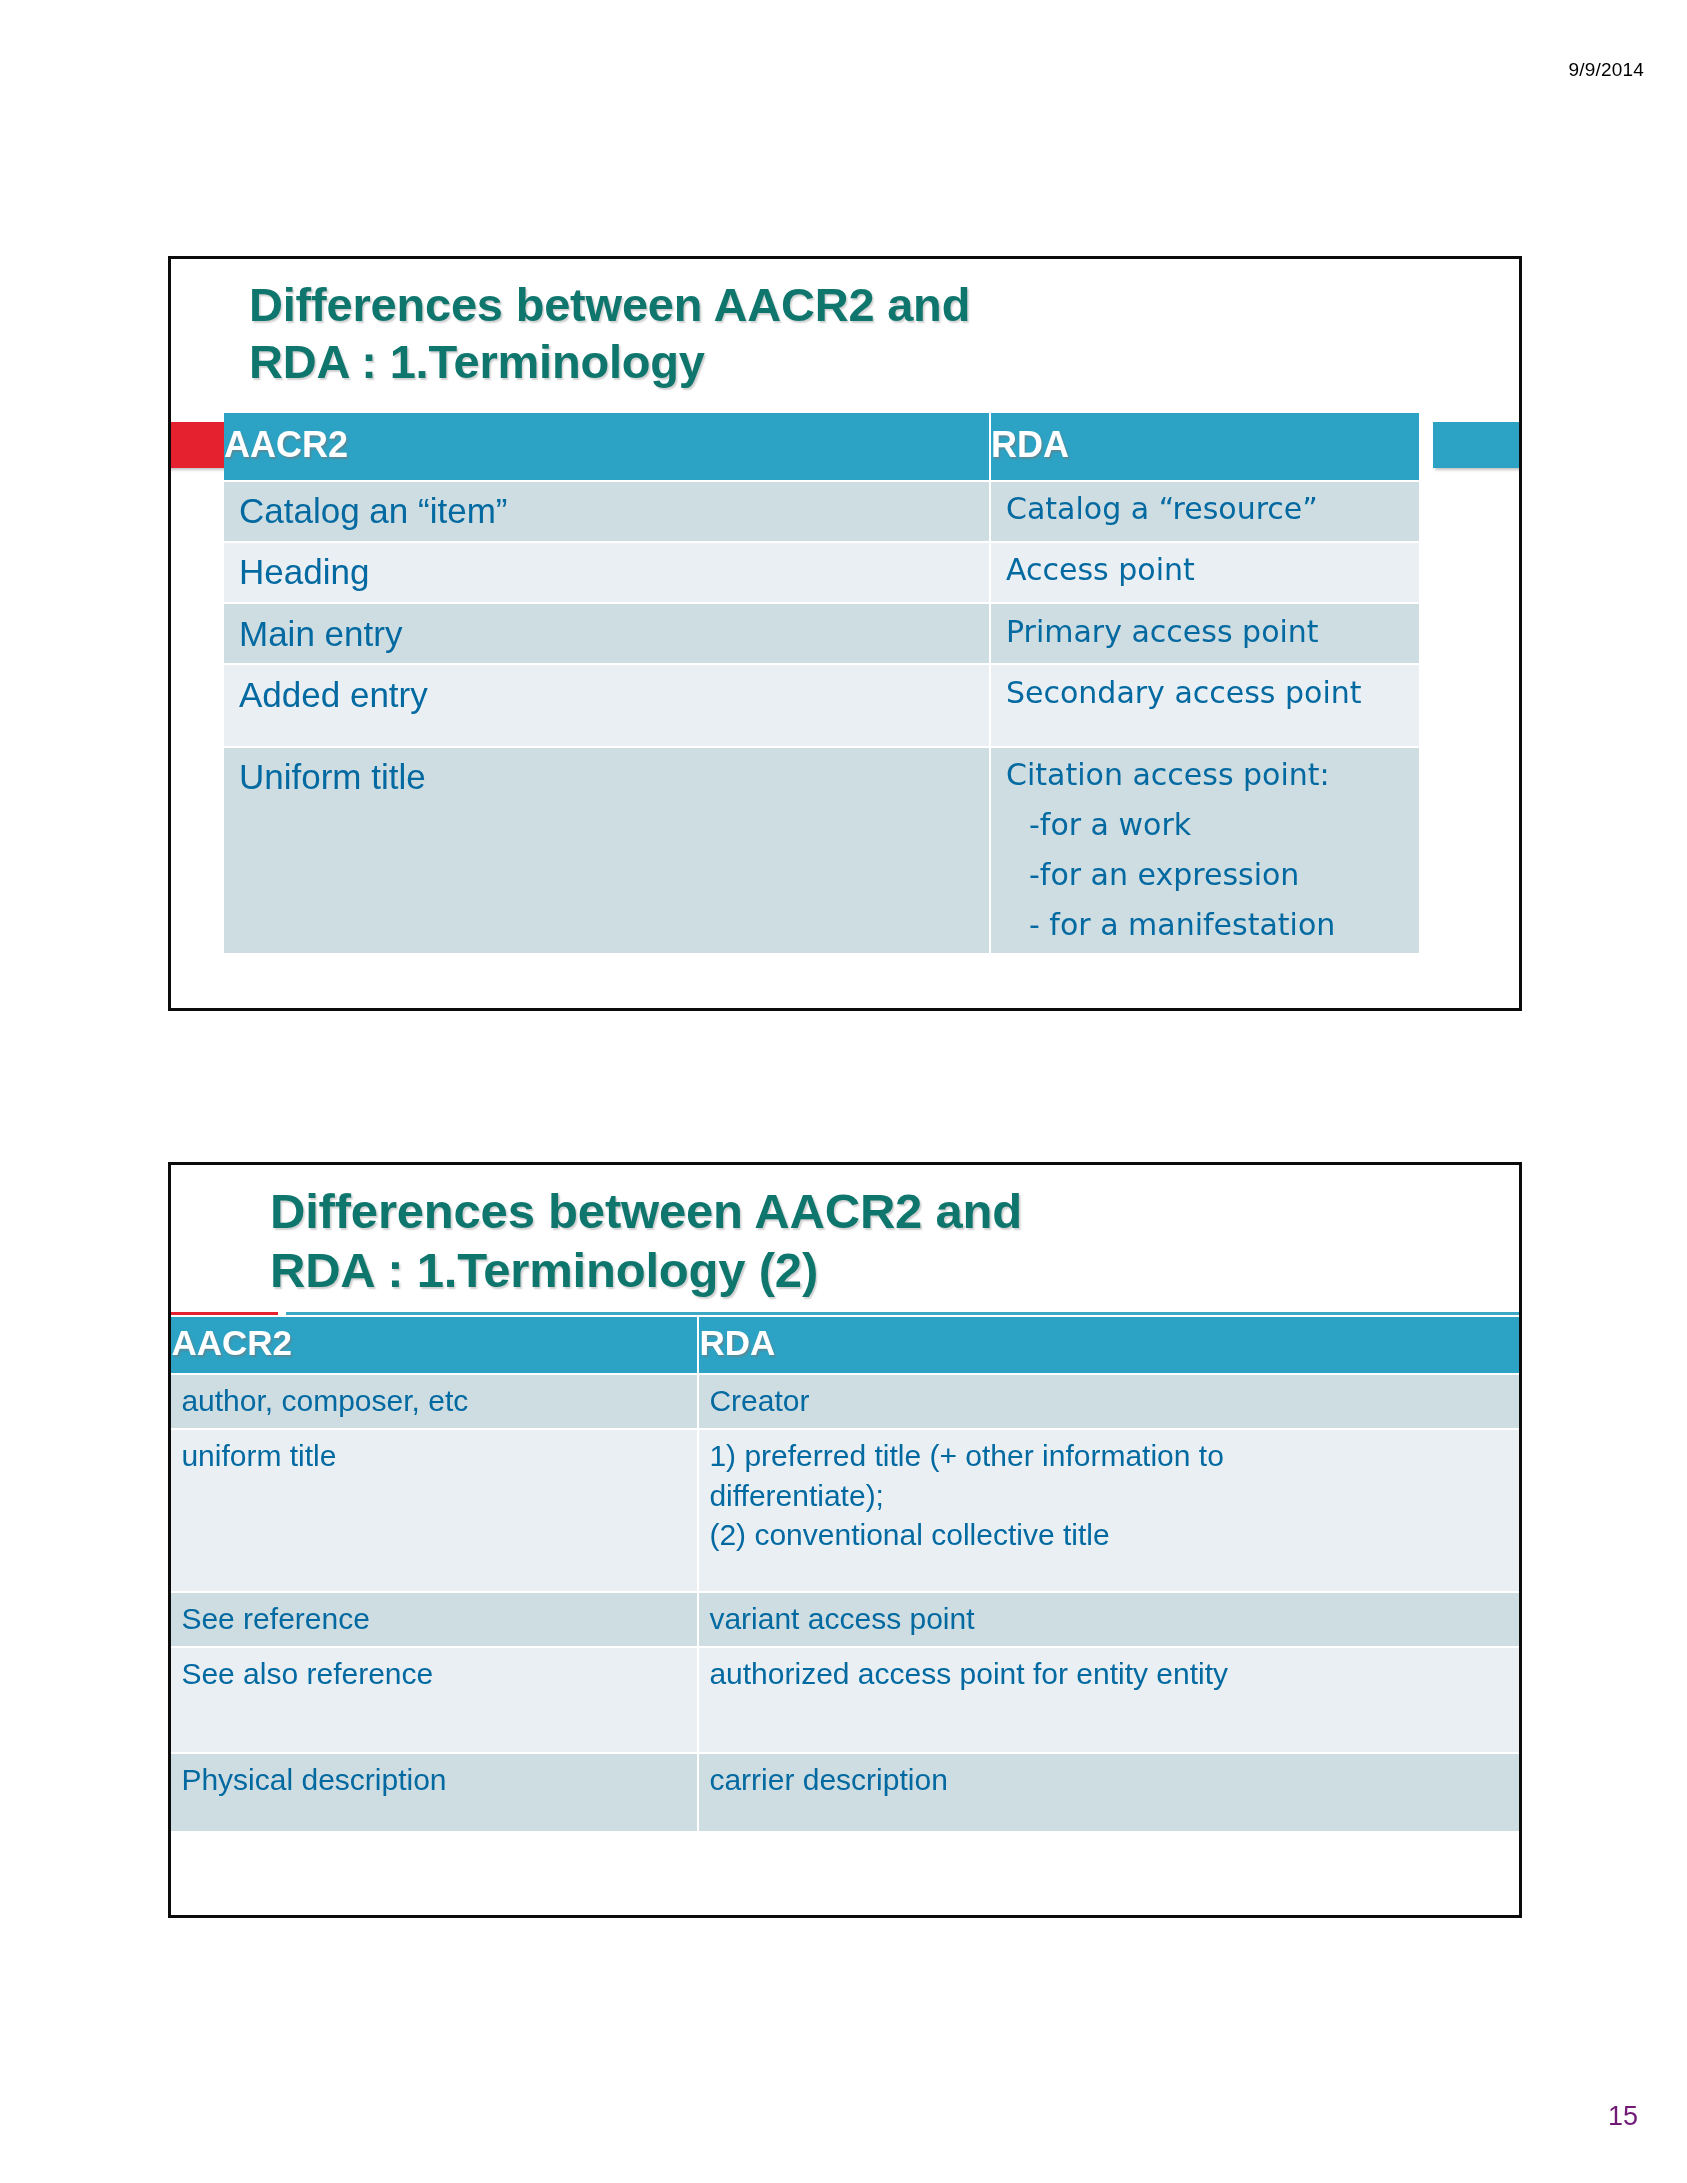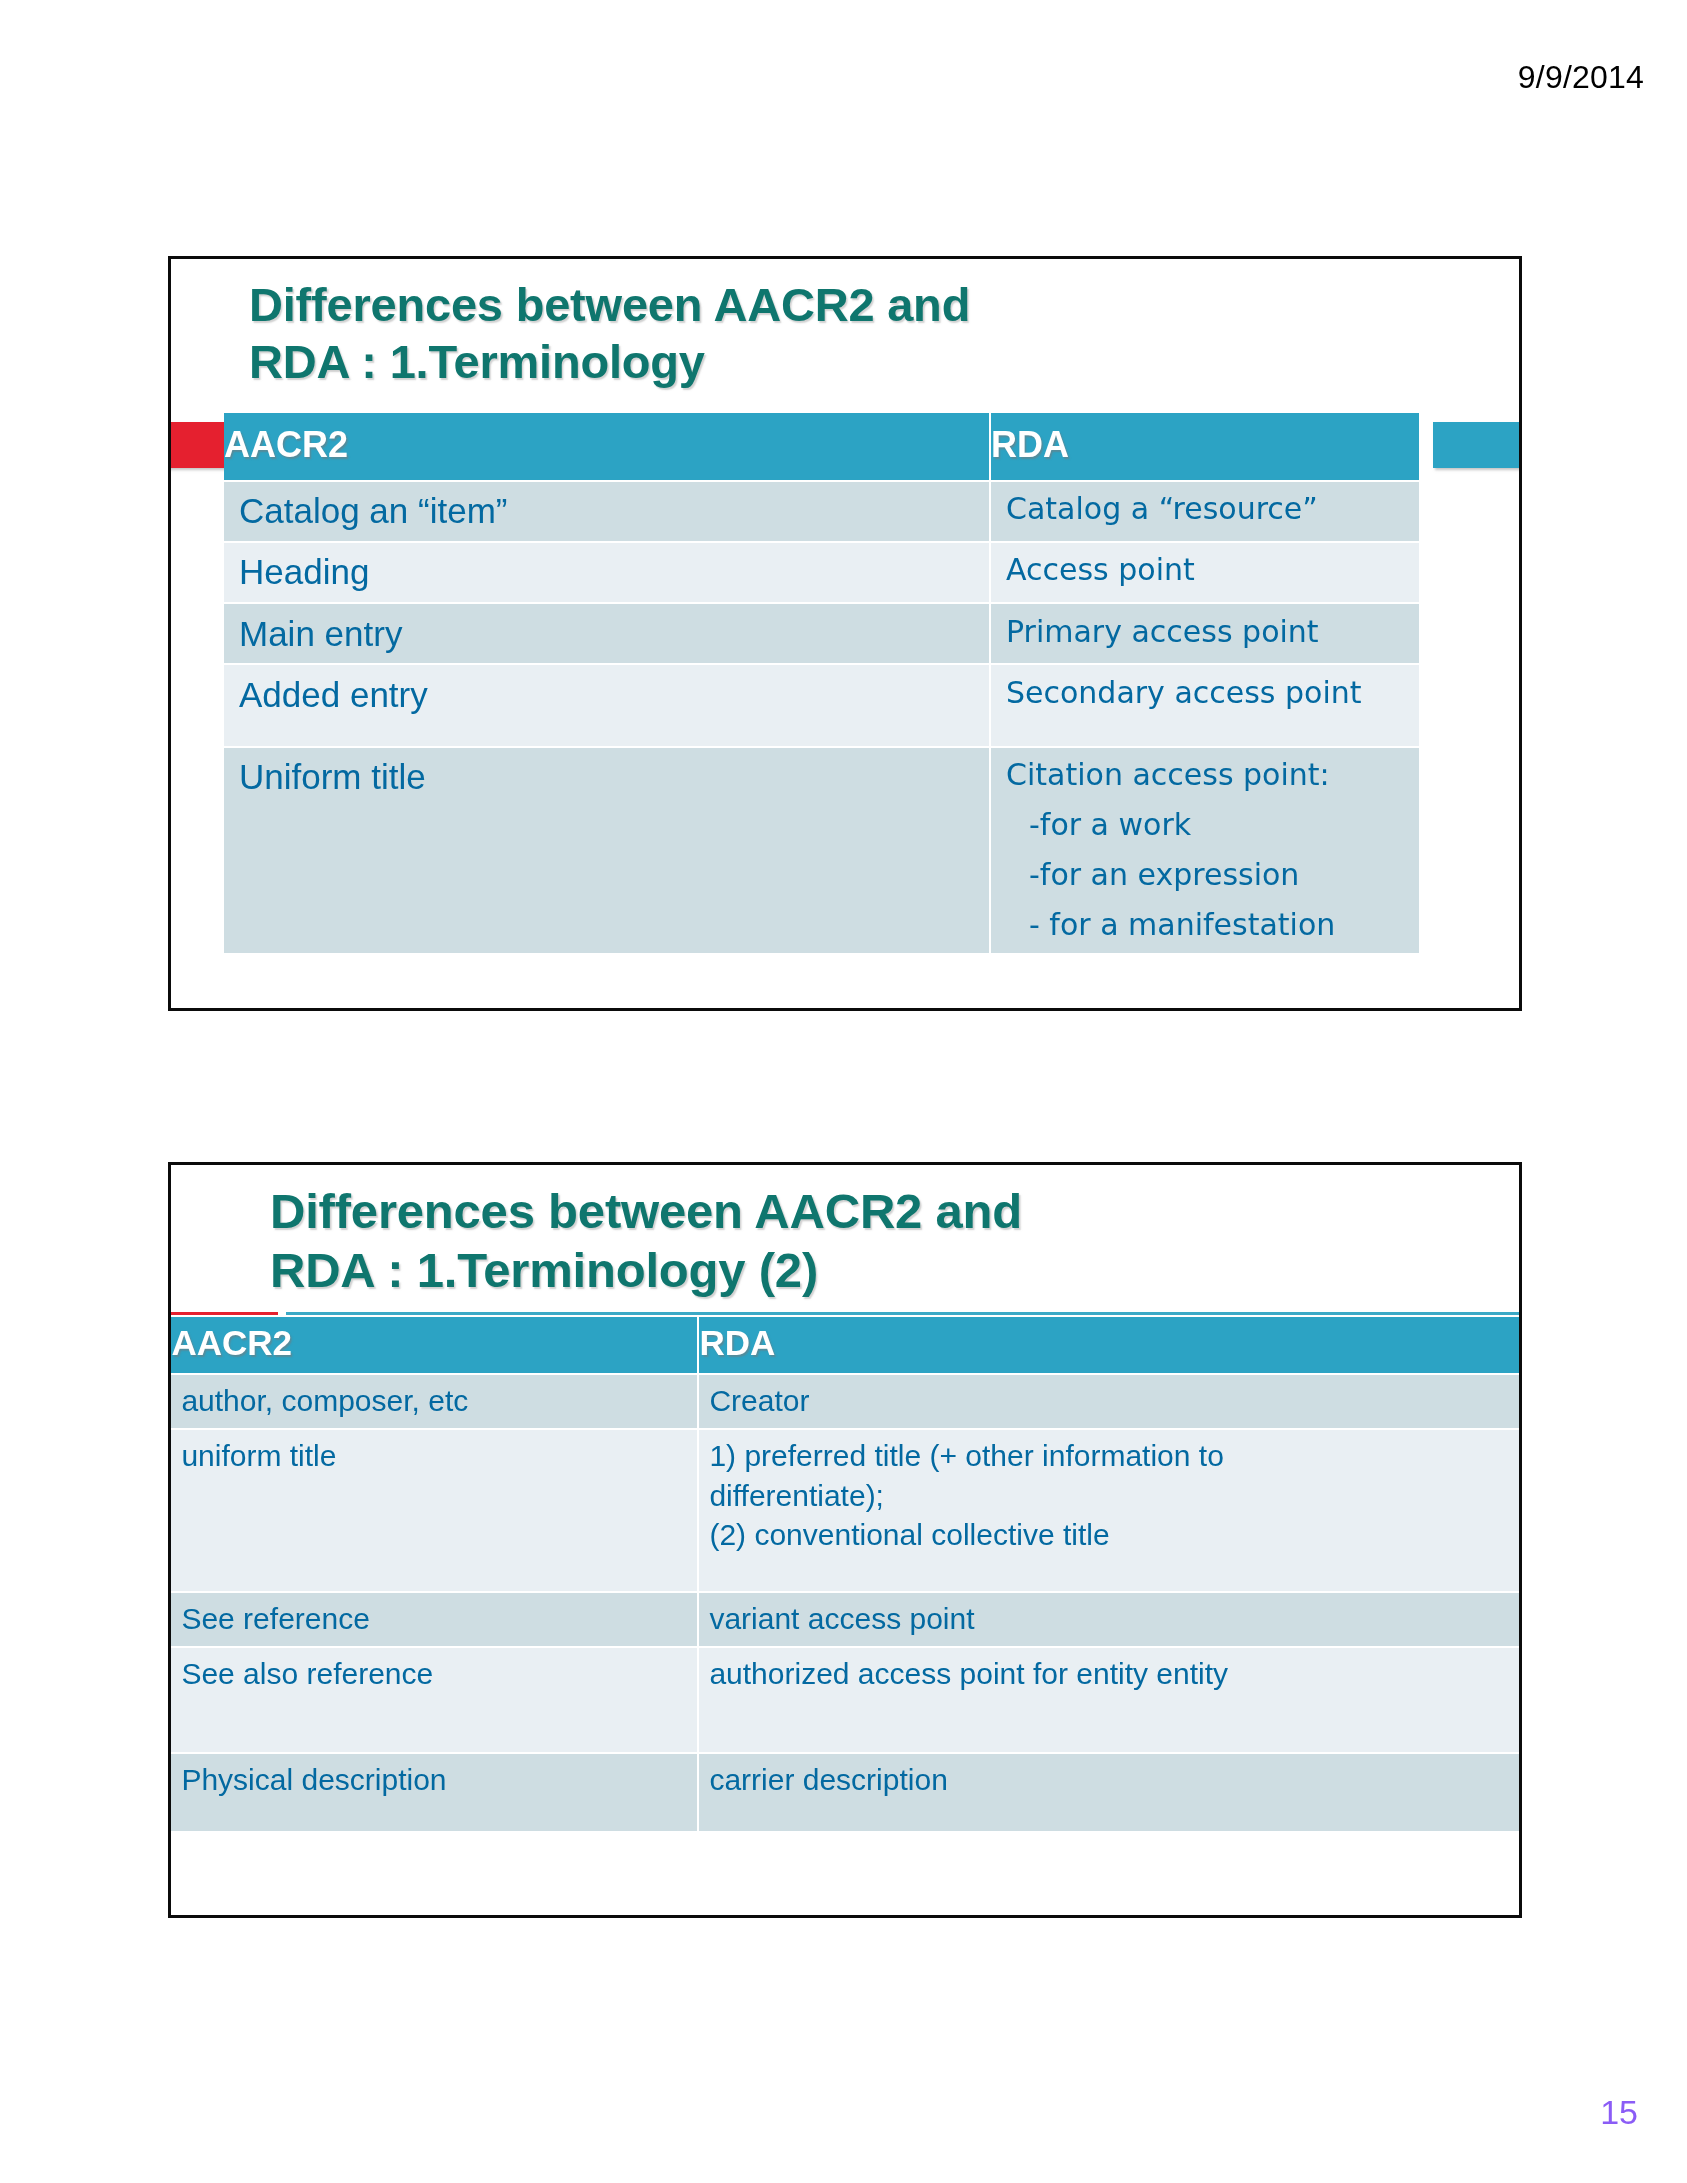--- a/index.html
+++ b/index.html
@@ -13,31 +13,31 @@
     position: relative;
     font-family: "Liberation Sans", sans-serif;
     -webkit-font-smoothing: antialiased;
   }
 
   
   .page-date {
     position: absolute;
     top: 59px;
     right: 43px;
-    font-size: 32px;
+    font-size: 19px;
     color: #000000;
     font-family: "Liberation Sans", sans-serif;
     letter-spacing: 0.2px;
   }
   .page-number {
     position: absolute;
     bottom: 51px;
     right: 49px;
-    font-size: 34px;
-    color: #8b5cf6;
+    font-size: 27px;
+    color: #701a75;
     font-family: "Liberation Sans", sans-serif;
   }
 
   
   .slide {
     position: absolute;
     background: #ffffff;
     border: 3.3px solid #0b0b0b;
     box-sizing: border-box;
     overflow: hidden;

